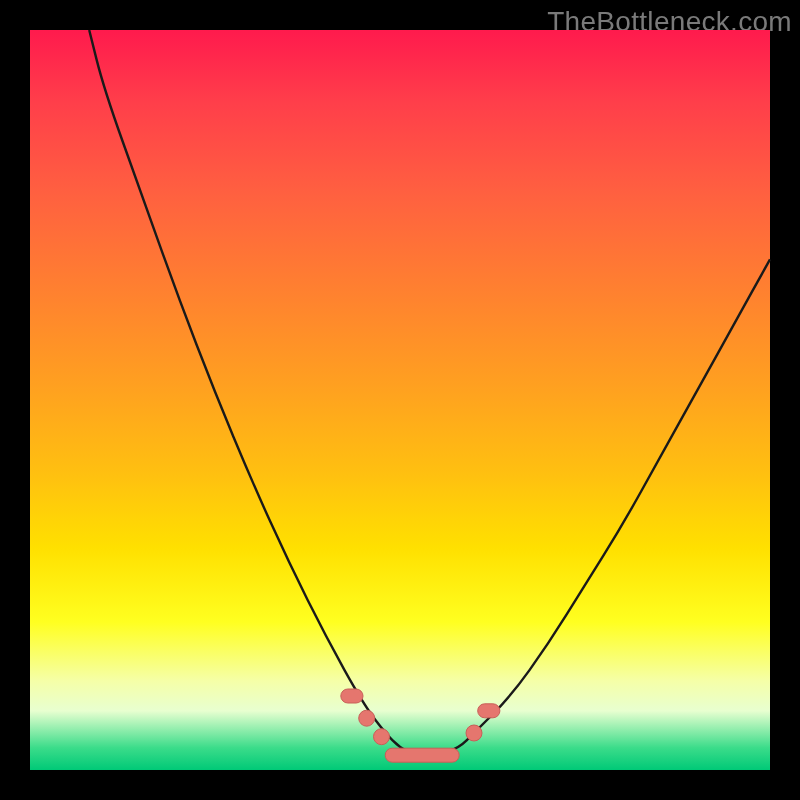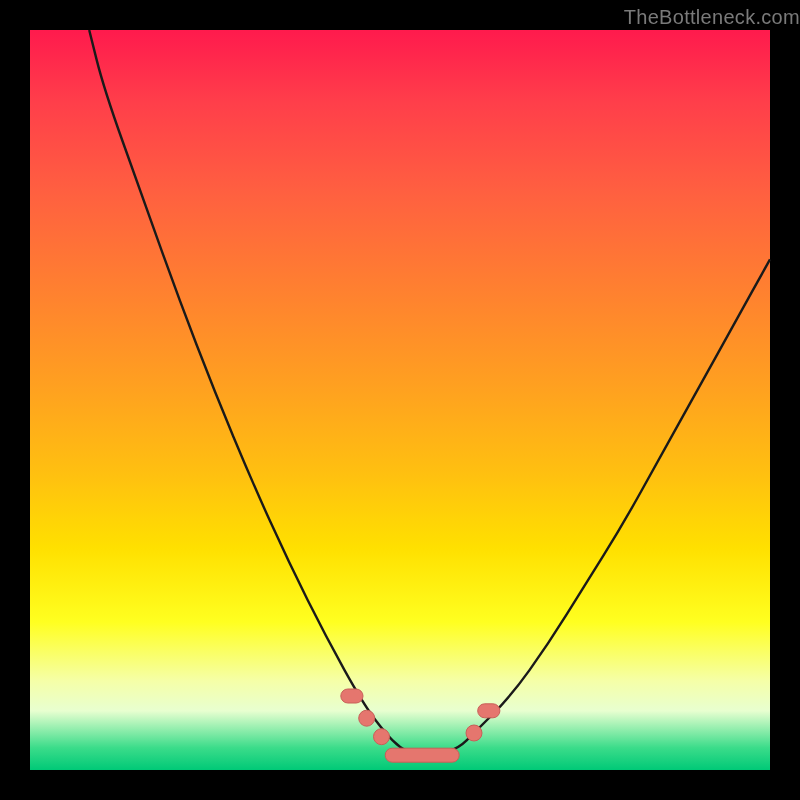--- a/index.html
+++ b/index.html
@@ -35,23 +35,23 @@
       #ffff20 80%,
       #f5ffa8 88%,
       #e8ffd0 92%,
       #3bdc8a 97%,
       #00c977 100%
     );
   }
   .watermark {
     position: absolute;
     top: 6px;
-    right: 0;
+    right: 8px;
     color: #7a7a7a;
-    font-size: 20px;
+    font-size: 28px;
     font-weight: 500;
     letter-spacing: 0.3px;
     user-select: none;
   }
   svg.curve {
     position: absolute;
     left: 0;
     top: 0;
     width: 740px;
     height: 740px;

